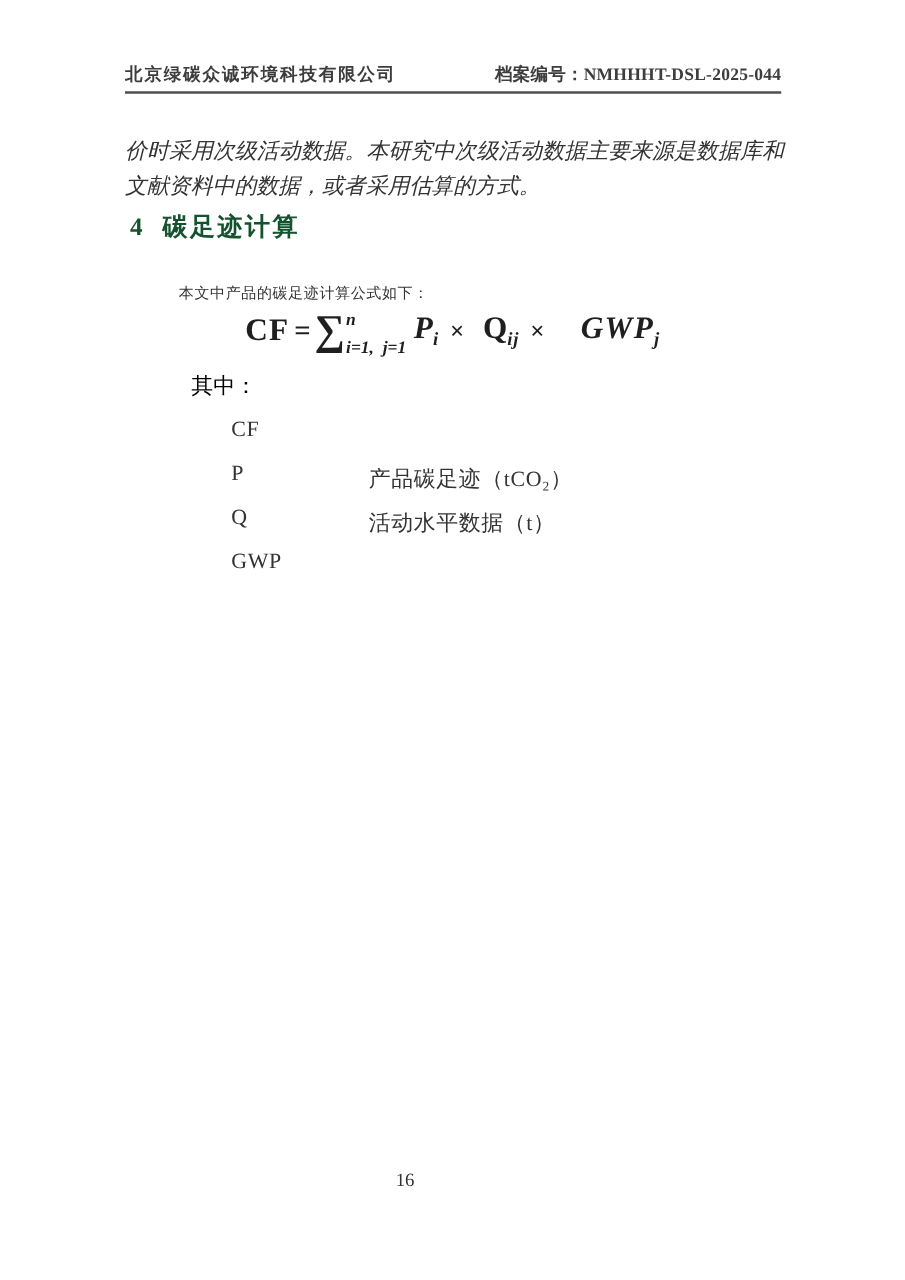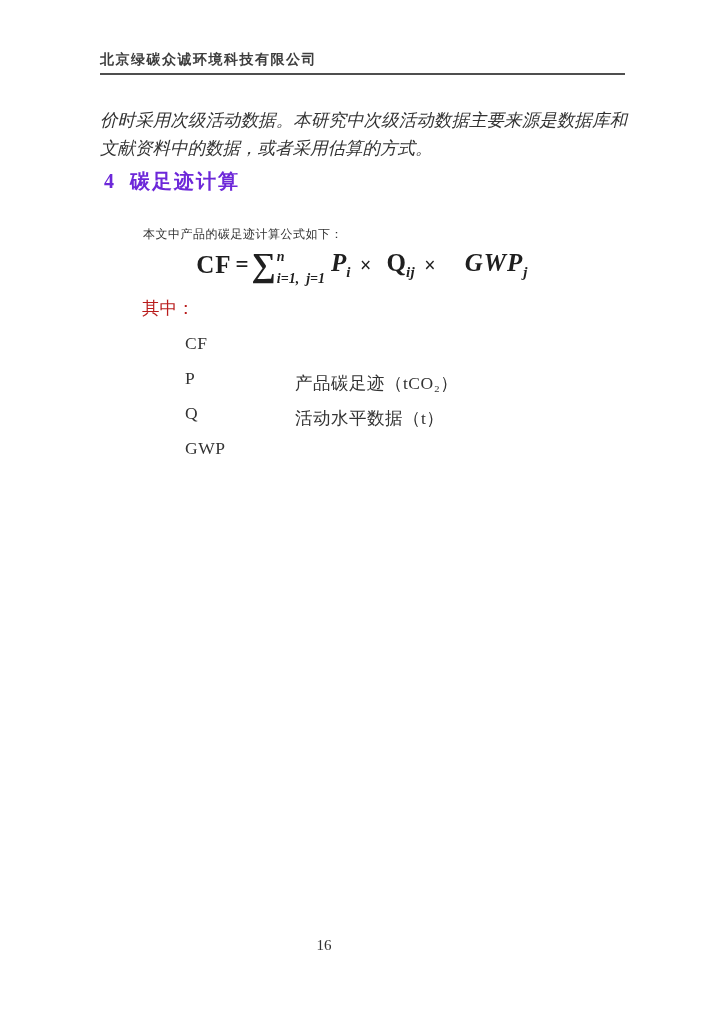--- a/index.html
+++ b/index.html
@@ -44,21 +44,21 @@
     color: #333333;
     font-style: italic;
   }
 
   .section-heading {
     position: absolute;
     left: 104px;
     top: 168px;
     font-size: 20px;
     font-weight: bold;
-    color: #6d28d9;
+    color: #14532d;
     letter-spacing: 2px;
   }
   .section-heading .heading-number { margin-right: 16px; letter-spacing: 0; }
 
   .formula-intro {
     position: absolute;
     left: 143px;
     top: 202px;
     font-size: 12px;
     line-height: 40px;
@@ -97,24 +97,24 @@
   .f-lower { font-size: 14px; font-style: italic; line-height: 1; white-space: pre; text-align: center; }
   .f-term { font-size: 25px; font-style: italic; margin-left: 6px; }
   .f-term.upright { font-style: normal; }
   .f-term sub { font-size: 15px; font-style: italic; letter-spacing: 0.5px; }
   .f-op { font-size: 20px; margin: 0 9px; font-weight: bold; }
   .f-gwp { letter-spacing: 1px; margin-left: 20px; }
 
   
   .where-label {
     position: absolute;
-    left: 142px;
+    left: 153px;
     top: 296px;
     font-size: 17.5px;
-    color: #b91c1c;
+    color: #000000;
     text-align: center;
   }
   .definitions {
     position: absolute;
     left: 185px;
     top: 326px;
   }
   .def-row {
     display: flex;
     height: 35px;
@@ -136,20 +136,23 @@
     color: #333333;
   }
 </style>
 </head>
 <body>
 
 <div class="page">
 
   <div class="header">
     <span class="header-company">北京绿碳众诚环境科技有限公司</span>
+    <span class="header-right">
+      <span>档案编号：</span><span>NMHHHT-DSL-2025-044</span>
+    </span>
   </div>
 
   <p class="para-continuation">价时采用次级活动数据。本研究中次级活动数据主要来源是数据库和文献资料中的数据，或者采用估算的方式。</p>
 
   <div class="section-heading">
     <span class="heading-number">4</span><span>碳足迹计算</span>
   </div>
 
   <p class="formula-intro">本文中产品的碳足迹计算公式如下：</p>
 

